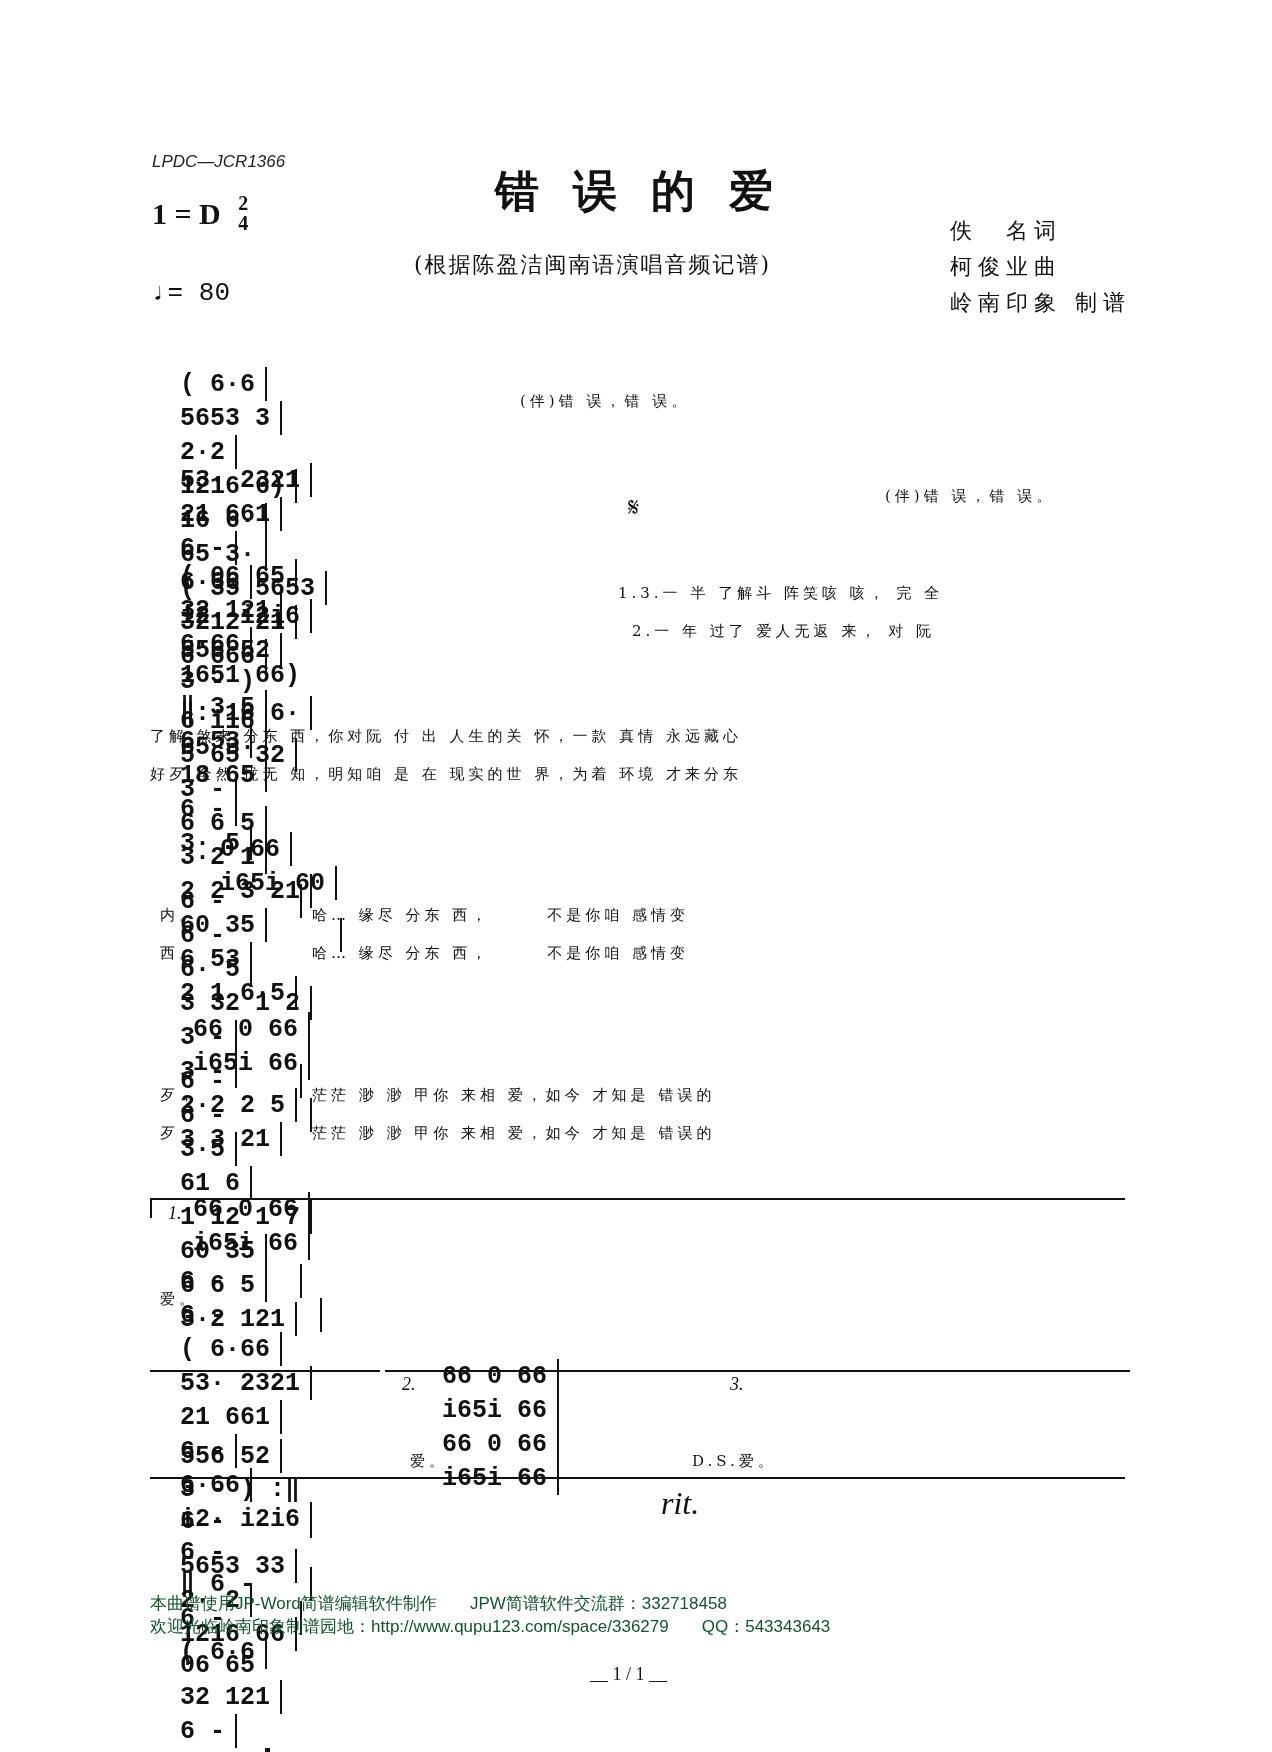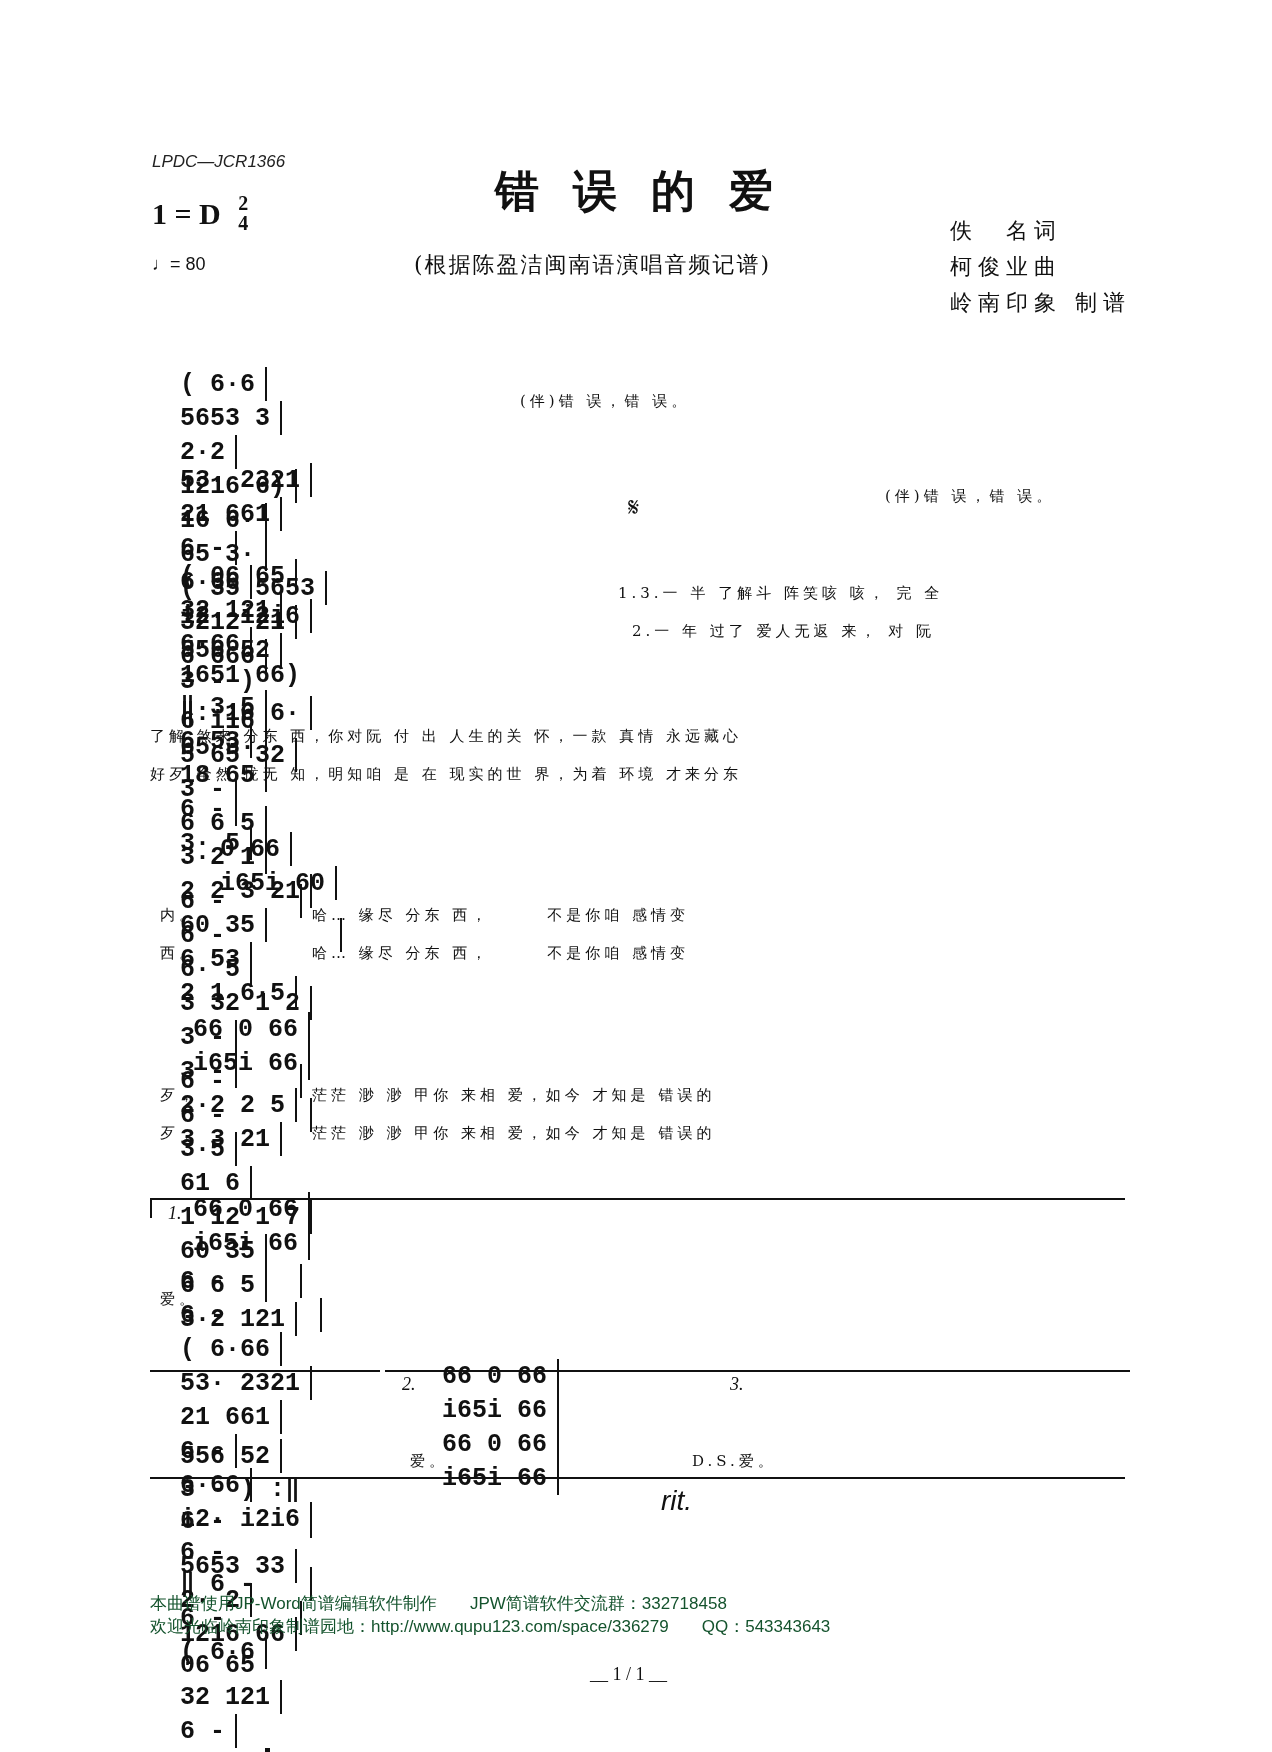--- a/index.html
+++ b/index.html
@@ -2,34 +2,34 @@
 <html><head>
 <meta charset="utf-8">
 <style>
   html, body { margin:0; padding:0; background:#ffffff; }
   body { width:1272px; height:1752px; position:relative; overflow:hidden; color:#111;
          font-family:"DejaVu Sans", sans-serif; }
   .abs { position:absolute; white-space:nowrap; }
   .code { left:152px; top:152px; font-family:"Liberation Sans", sans-serif; font-style:italic; font-size:17px; color:#222; }
   .key { left:152px; top:197px; font-family:"Liberation Serif", serif; font-weight:bold; font-size:30px; }
   .key .frac { display:inline-block; vertical-align:middle; text-align:center; font-size:20px; line-height:20px; margin-left:10px; position:relative; top:-4px; }
-  .tempo { left:152px; top:254px; font-family:Liberation Sans, sans-serif; font-size:18px; }
+  .tempo { left:152px; top:278px; font-family:Liberation Mono, monospace; font-size:26px; }
   .title { left:495px; top:162px; font-family:"DejaVu Serif", serif; font-weight:bold; font-size:44px; letter-spacing:34px; }
   .subtitle { left:414px; top:250px; font-family:"DejaVu Serif", serif; font-size:22px; letter-spacing:2px; }
   .credits { left:950px; top:213px; font-family:"DejaVu Serif", serif; font-size:22px; line-height:36px; letter-spacing:6px; }
 
   .row { position:absolute; left:150px; width:980px; font-family:Liberation Mono, monospace; font-weight:bold; font-size:25px; white-space:pre; }
   .row .m { display:inline-block; }
   .bar { display:inline-block; width:2px; height:34px; background:#111; vertical-align:middle; margin:0 10px; }
   .lyr { position:absolute; font-family:"DejaVu Serif", serif; font-size:15px; white-space:pre; letter-spacing:4px; }
   .segno { position:absolute; left:628px; top:492px; font-size:26px; font-family:"DejaVu Serif", serif; }
   .volta-line { position:absolute; height:2px; background:#111; }
   .volta-vert { position:absolute; width:2px; background:#111; }
   .volta-lbl { position:absolute; font-family:"Liberation Serif", serif; font-style:italic; font-size:18px; }
-  .rit { position:absolute; left:661px; top:1485px; font-family:Liberation Sans, sans-serif; font-style:italic; font-size:28px; }
+  .rit { position:absolute; left:661px; top:1485px; font-family:Liberation Serif, serif; font-style:italic; font-size:32px; }
   .footer { position:absolute; left:150px; top:1592px; font-family:"Liberation Sans", sans-serif; font-size:17px; line-height:23px; color:#14532d; }
   .pagenum { position:absolute; left:590px; top:1664px; font-family:"Liberation Serif", serif; font-size:18px; }
 </style>
 </head>
 <body>
 
 <div class="abs code">LPDC—JCR1366</div>
 <div class="abs key">
   <span>1 = D</span>
   <span class="frac">

